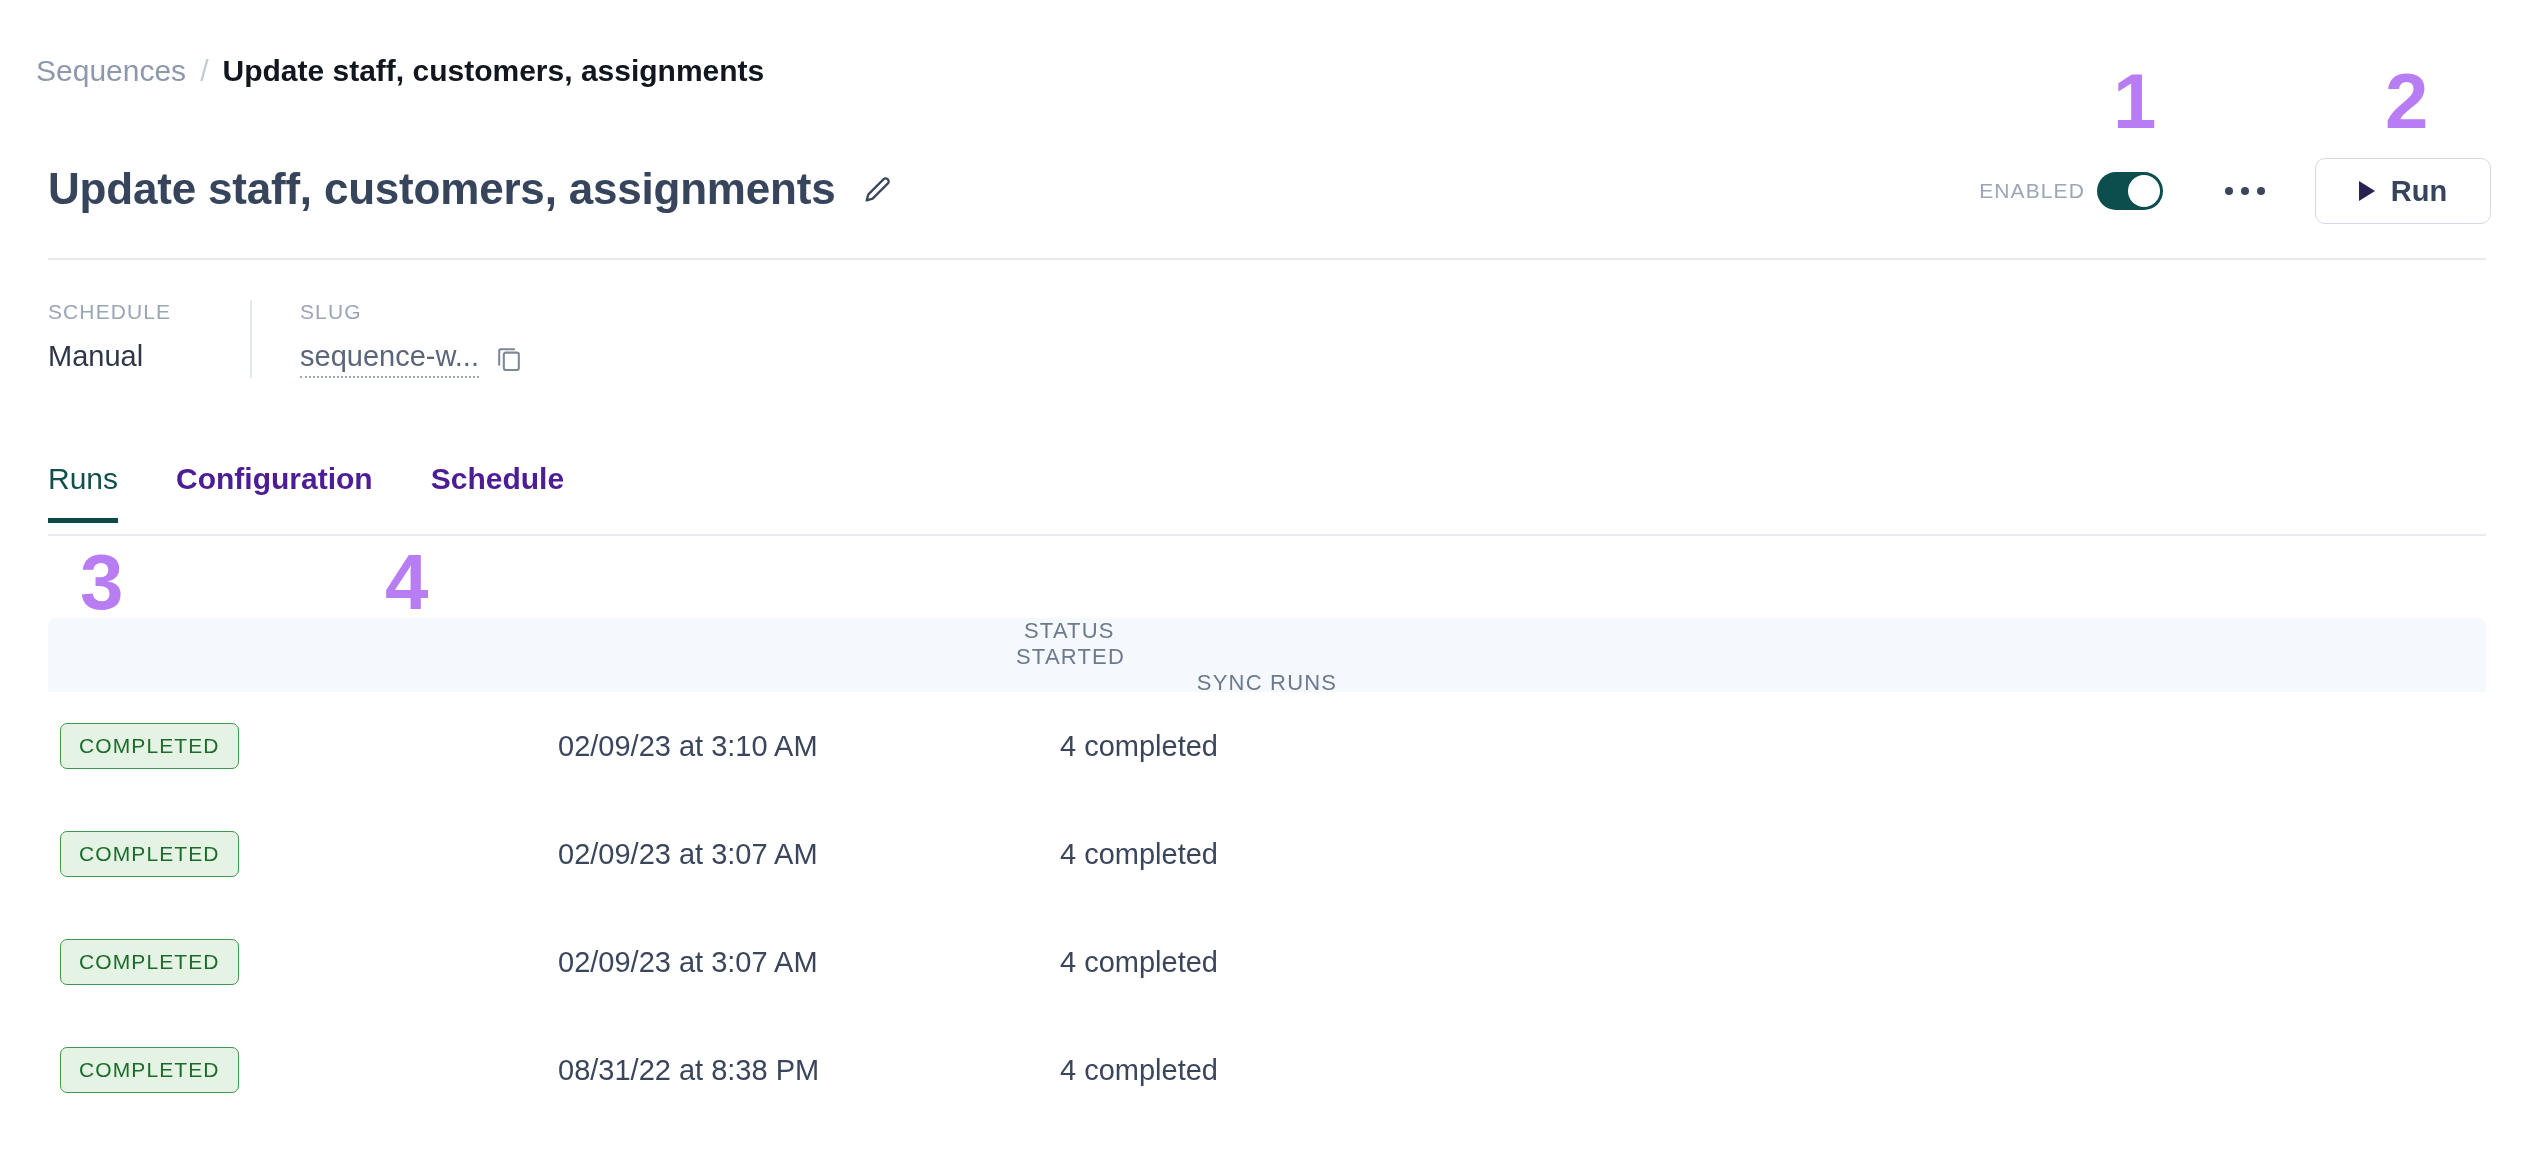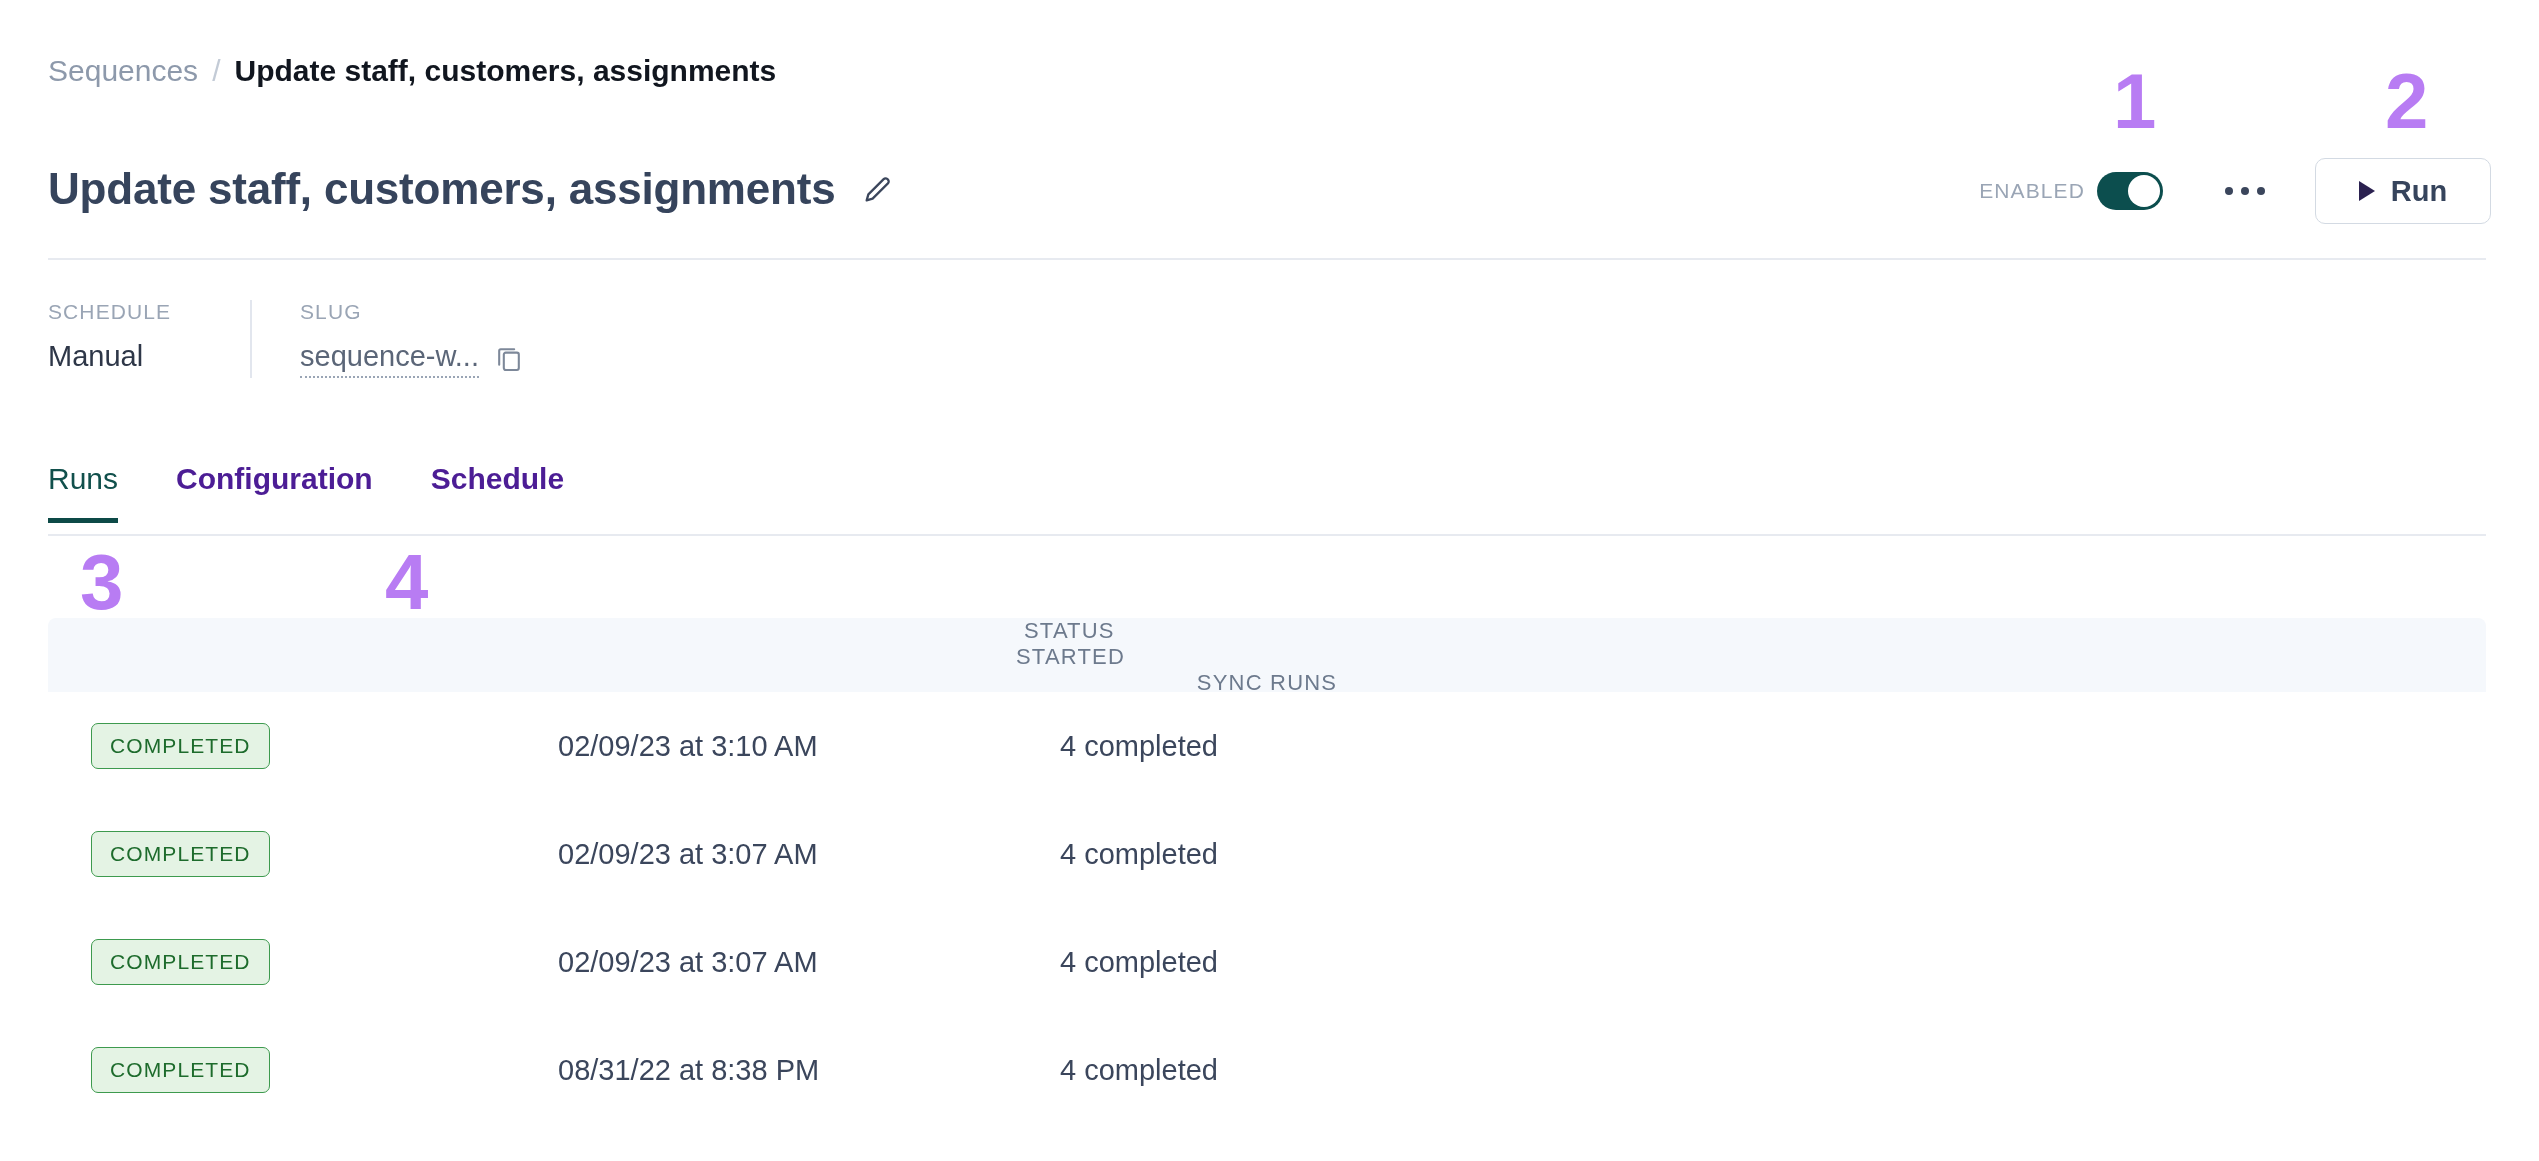--- a/index.html
+++ b/index.html
@@ -16,21 +16,21 @@
     position: relative;
     width: 2539px;
     height: 1161px;
     background: #ffffff;
     overflow: hidden;
   }
 
   
   .breadcrumb {
     position: absolute;
-    left: 48px;
+    left: 36px;
     top: 52px;
     display: flex;
     align-items: center;
     gap: 14px;
     font-size: 30px;
     line-height: 38px;
     white-space: nowrap;
   }
   .breadcrumb .crumb-link {
     color: #8d99ab;
@@ -296,21 +296,20 @@
     padding: 0 18px;
     border: 1.8px solid #3d9a4e;
     border-radius: 7px;
     background: #e4f3e4;
     color: #1d6b2c;
     font-size: 21px;
     letter-spacing: 1.1px;
     font-weight: 500;
     text-transform: uppercase;
     white-space: nowrap;
-    margin-left: 31px;
   }
 
   
   .annot {
     position: absolute;
     color: #b87cf3;
     font-size: 78px;
     font-weight: 700;
     line-height: 78px;
     font-family: "Liberation Sans", sans-serif;

